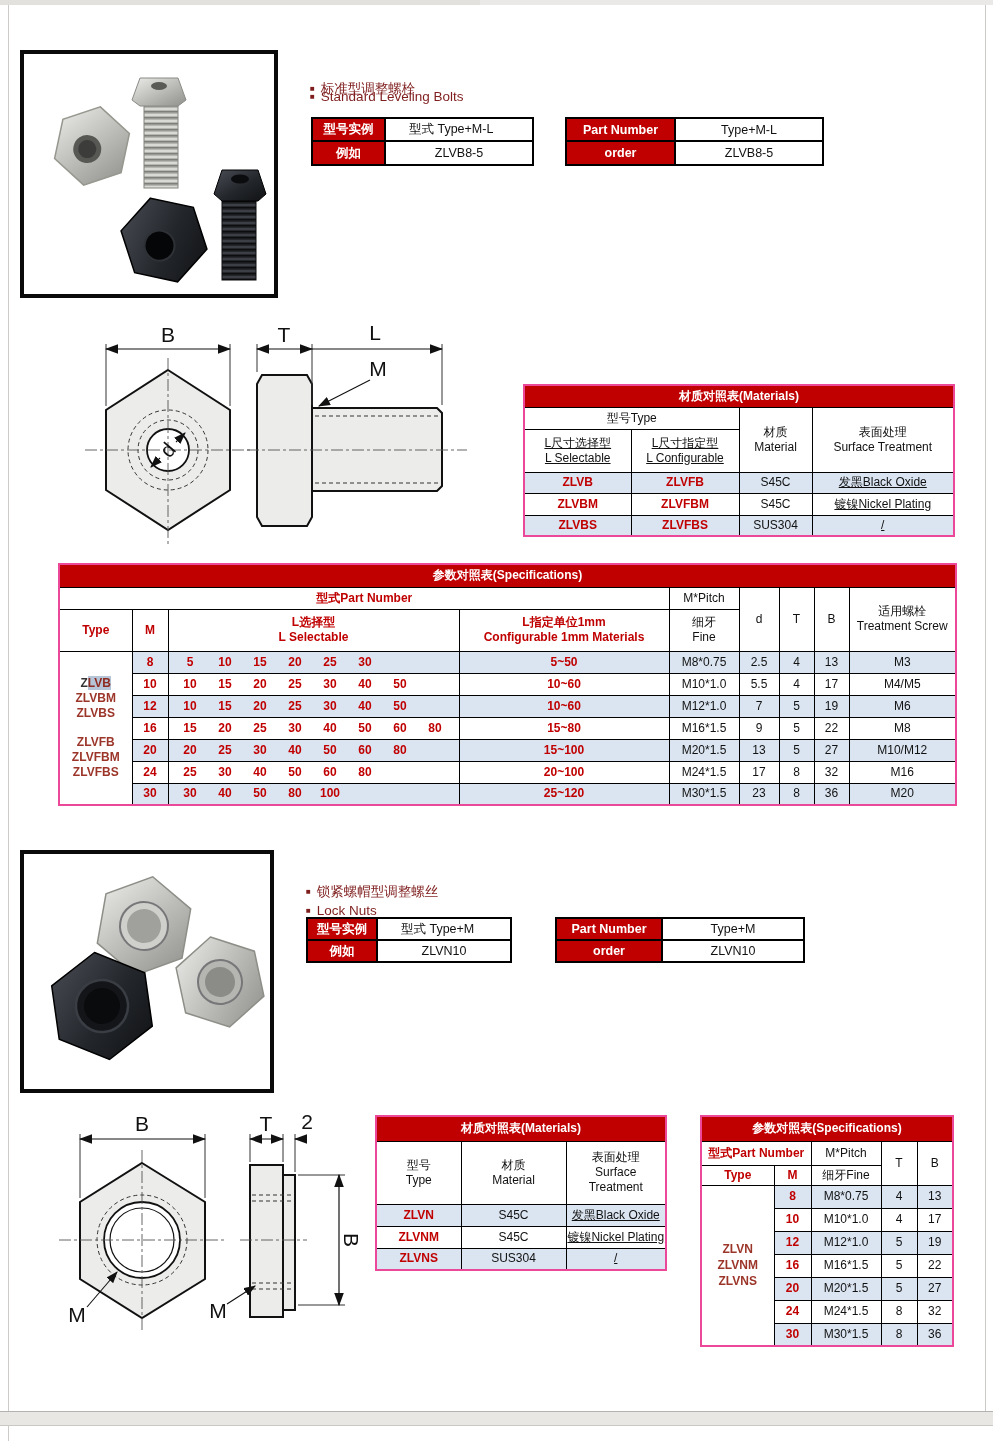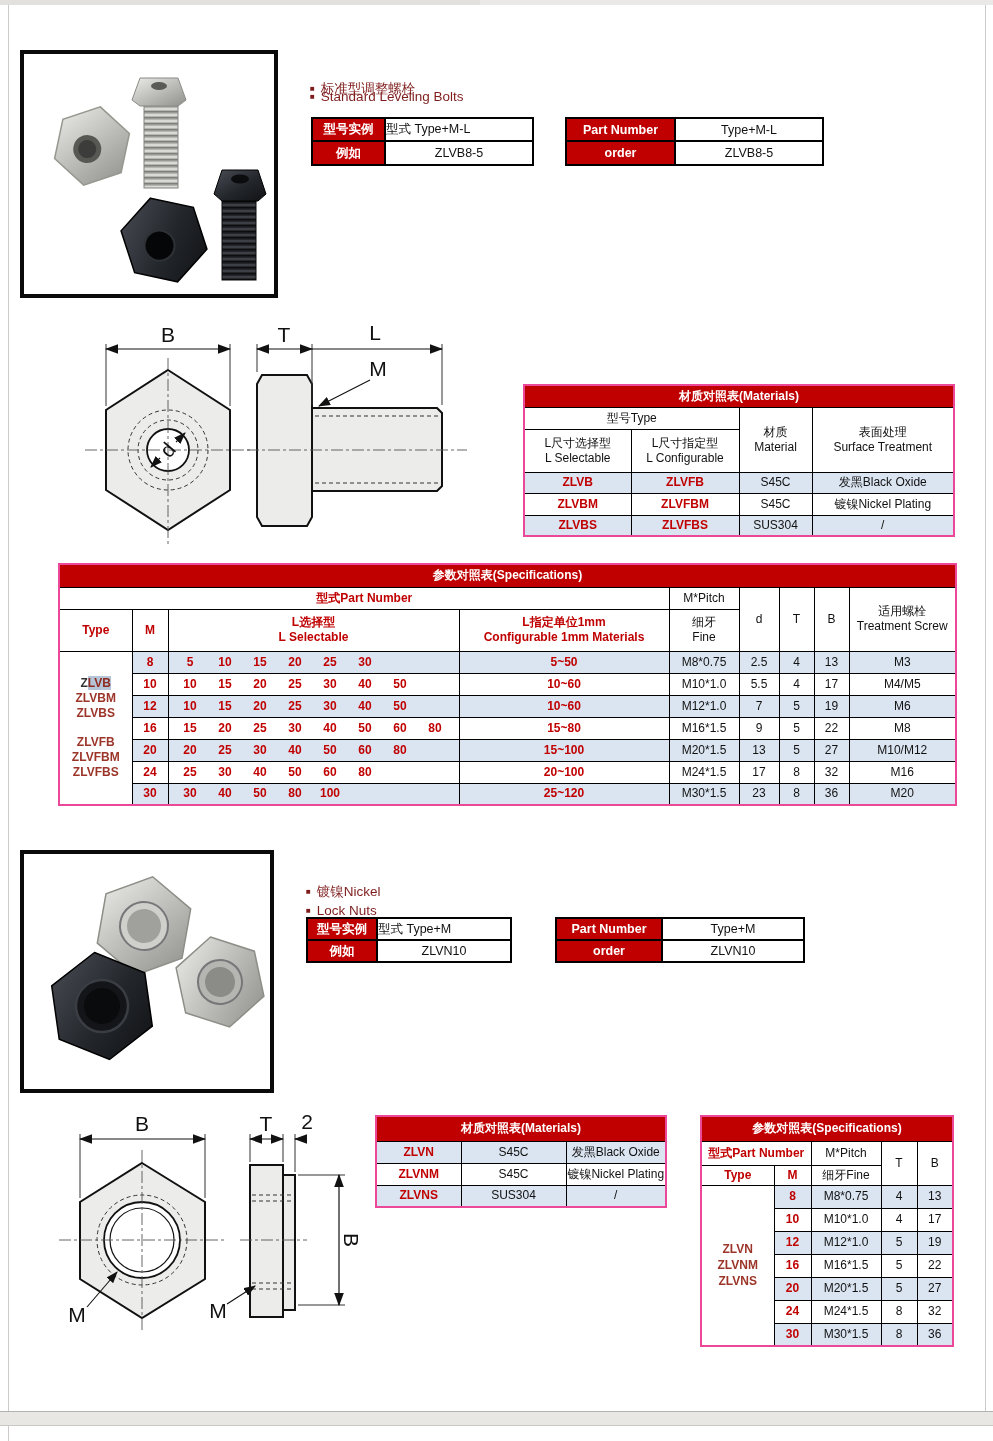--- a/index.html
+++ b/index.html
@@ -23,29 +23,29 @@
 
   
   .heading{font-size:13.5px;color:#7f1d1d;white-space:nowrap;}
   .heading .bullet{font-size:8px;vertical-align:2px;margin-right:6px;}
 
   
   table{border-collapse:collapse;table-layout:fixed;}
   td,th{border:1.5px solid #000;padding:0;font-weight:normal;overflow:hidden;}
   .smalltbl td{border:2.5px solid #000;font-size:12.5px;text-align:center;vertical-align:middle;}
   .smalltbl .lab{background:#c00000;color:#fff;font-weight:bold;}
-  .smalltbl .val-left{text-align:left;padding-left:0;}
+  .smalltbl .val-left{text-align:left;padding-left:23px;}
   .bigtbl{border:2px solid #ec4899;}
   .bigtbl td,.bigtbl th{font-size:12px;text-align:center;vertical-align:middle;line-height:1.25;}
   .ttl{background:#c00000;color:#fff;font-weight:bold;font-size:13px;}
   .red{color:#c00000;font-weight:bold;}
   .blk{color:#111;}
   .rowblue{background:#dbe5f1;}
   .rowwhite{background:#ffffff;}
-  .sub2{font-size:11.5px;}
+  .sub2{font-size:11.5px;text-decoration:underline;}
   .type-cell{background:#fff;vertical-align:middle;}
   .type-cell .tline{font-size:12px;font-weight:bold;color:#9c3529;line-height:15px;}
   .type-cell .hl{background:#b6c4d8;color:#8d2b20;}
   .type-cell .g2{margin-top:14px;}
   .slots{display:flex;padding-left:4px;}
   .slots span{width:35px;text-align:center;font-size:12px;font-weight:bold;color:#c00000;}
 
   
   .extbl1{left:311px;top:117px;}
   .ordtbl1{left:565px;top:117px;}
@@ -479,21 +479,21 @@
 
     <g transform="rotate(-8 78 152)">
       <polygon points="78,98 125,125 125,179 78,206 31,179 31,125" fill="url(#darkm)" stroke="#000" stroke-width="1.5"></polygon>
       <circle cx="78" cy="152" r="26" fill="#141518" stroke="#3a3e44" stroke-width="2.5"></circle>
       <circle cx="78" cy="152" r="18" fill="#0a0b0d"></circle>
     </g>
   </svg>
 </div>
 
 <div class="abs heading" style="left:306px;top:883px;">
-  <span class="bullet">■</span><span>镀镍Nickel</span>
+  <span class="bullet">■</span><span>锁紧螺帽型调整螺丝</span>
 </div>
 <div class="abs heading" style="left:306px;top:903px;">
   <span class="bullet">■</span><span>Lock Nuts</span>
 </div>
 
 <table class="abs smalltbl extbl2">
   <colgroup>
       <col style="width:70px">
       <col style="width:134px">
     </colgroup>
@@ -578,20 +578,35 @@
 <table class="abs bigtbl mat2">
   <colgroup>
       <col style="width:85px">
       <col style="width:105px">
       <col style="width:100px">
     </colgroup>
   <tbody>
       <tr style="height:25px">
         <th class="ttl" colspan="3">材质对照表(Materials)</th>
       </tr>
+  <tr style="height:63px">
+    <th>
+      <div>型号</div>
+      <div>Type</div>
+    </th>
+    <th>
+      <div>材质</div>
+      <div>Material</div>
+    </th>
+    <th>
+      <div>表面处理</div>
+      <div>Surface</div>
+      <div>Treatment</div>
+    </th>
+  </tr>
   </tbody>
     <tbody id="mat2-body">
       <tr class="rowblue" style="height: 22px;">
         <td class="red">ZLVN</td>
         <td class="blk">S45C</td>
         <td class="blk sub2">发黑Black Oxide</td>
       </tr>
       <tr class="rowwhite" style="height: 22px;">
         <td class="red">ZLVNM</td>
         <td class="blk">S45C</td>

